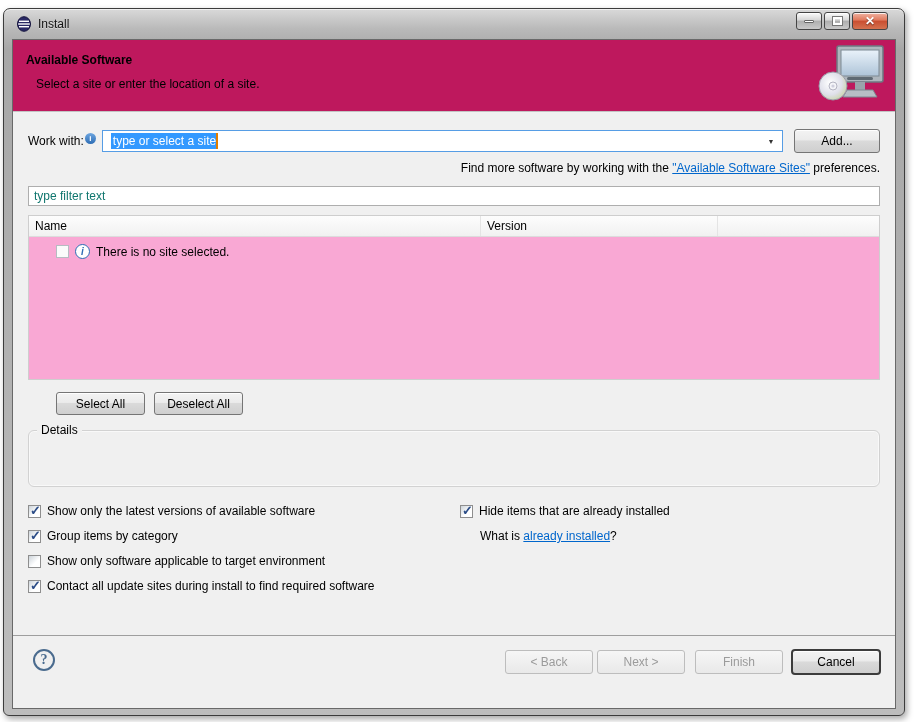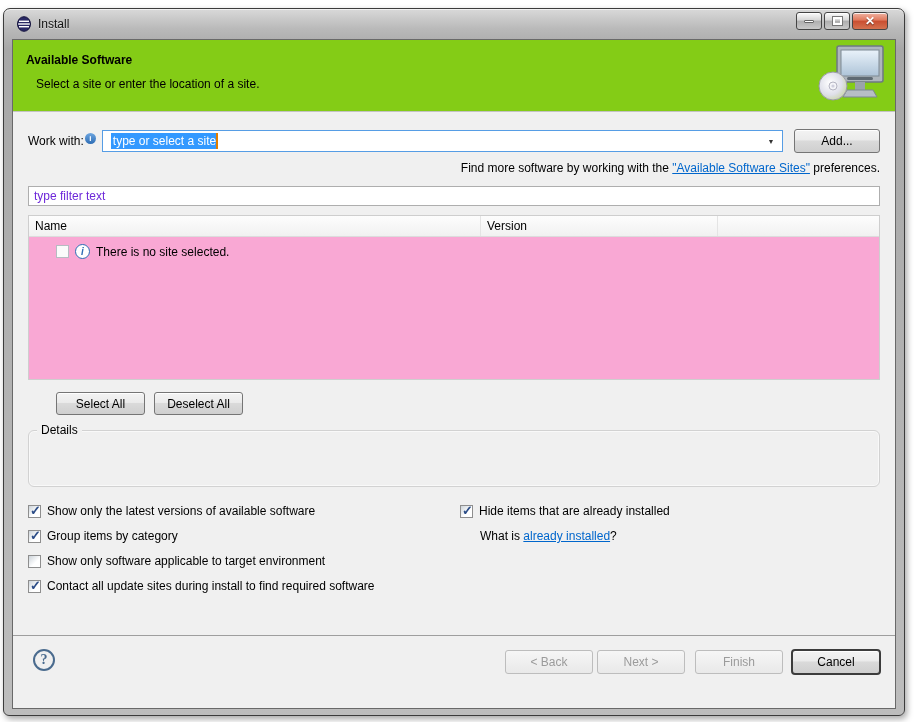--- a/index.html
+++ b/index.html
@@ -25,21 +25,21 @@
   .win-btn.min, .win-btn.max { width:26px; }
   .win-btn.close { width:36px; background:linear-gradient(to bottom,#f0b3a2 0%,#e0785c 45%,#c94e30 50%,#d4724f 100%);
                    color:#fff; font-weight:bold; font-size:12px; text-shadow:0 1px 1px rgba(0,0,0,.5); }
   .glyph-min { width:10px; height:3px; background:#fff; border:1px solid #666; border-radius:1px; }
   .glyph-max { width:9px; height:8px; border:2px solid #fff; outline:1px solid #777; background:transparent; }
 
   
   .client { background:#f0f0f0; border:1px solid #696969; height:670px;
             display:flex; flex-direction:column; }
 
-  .header { background:#84cc16; height:72px; border-bottom:1px solid #c3c3c3;
+  .header { background:#be185d; height:72px; border-bottom:1px solid #c3c3c3;
             position:relative; padding:13px 0 0 13px; flex:0 0 auto; }
   .header-title { font-weight:bold; font-size:12px; }
   .header-subtitle { margin:10px 0 0 10px; }
   .header-icon { position:absolute; right:8px; top:4px; }
 
   .body { flex:1 1 auto; padding:0 15px; }
 
   
   .workwith-row { display:flex; align-items:center; margin-top:17px; }
   .info-sup { display:inline-block; width:11px; height:11px; border-radius:50%;
@@ -56,21 +56,21 @@
   .std-btn { border:1px solid #757575; border-radius:3px; color:#000; font-size:12px;
              font-family:"Liberation Sans",sans-serif;
              background:linear-gradient(to bottom,#f3f3f3 0%,#ebebeb 45%,#dadada 50%,#cfcfcf 100%);
              box-shadow: inset 0 1px 0 rgba(255,255,255,.9); }
   .add-btn { width:86px; height:24px; margin-left:11px; }
 
   .findmore { text-align:right; margin-top:8px; }
   .link { color:#0066cc; text-decoration:underline; cursor:pointer; }
 
   .filter-input { display:block; margin-top:11px; width:100%; height:20px;
-                  border:1px solid #aeaeae; background:#fff; color:#6d28d9;
+                  border:1px solid #aeaeae; background:#fff; color:#0f766e;
                   padding:0 0 0 5px; font:12px "Liberation Sans",sans-serif; }
 
   
   .table { margin-top:9px; height:165px; border:1px solid #cecece; background:#f9a8d4;
            display:flex; flex-direction:column; }
   .thead { height:21px; flex:0 0 auto; display:flex;
            background:linear-gradient(to bottom,#fdfdfd,#f1f1f1);
            border-bottom:1px solid #dcdcdc; }
   .th { line-height:20px; padding-left:6px; border-right:1px solid #e4e4e4; }
   .th-name { width:452px; } .th-version { width:237px; } .th-rest { flex:1; border-right:none; }

